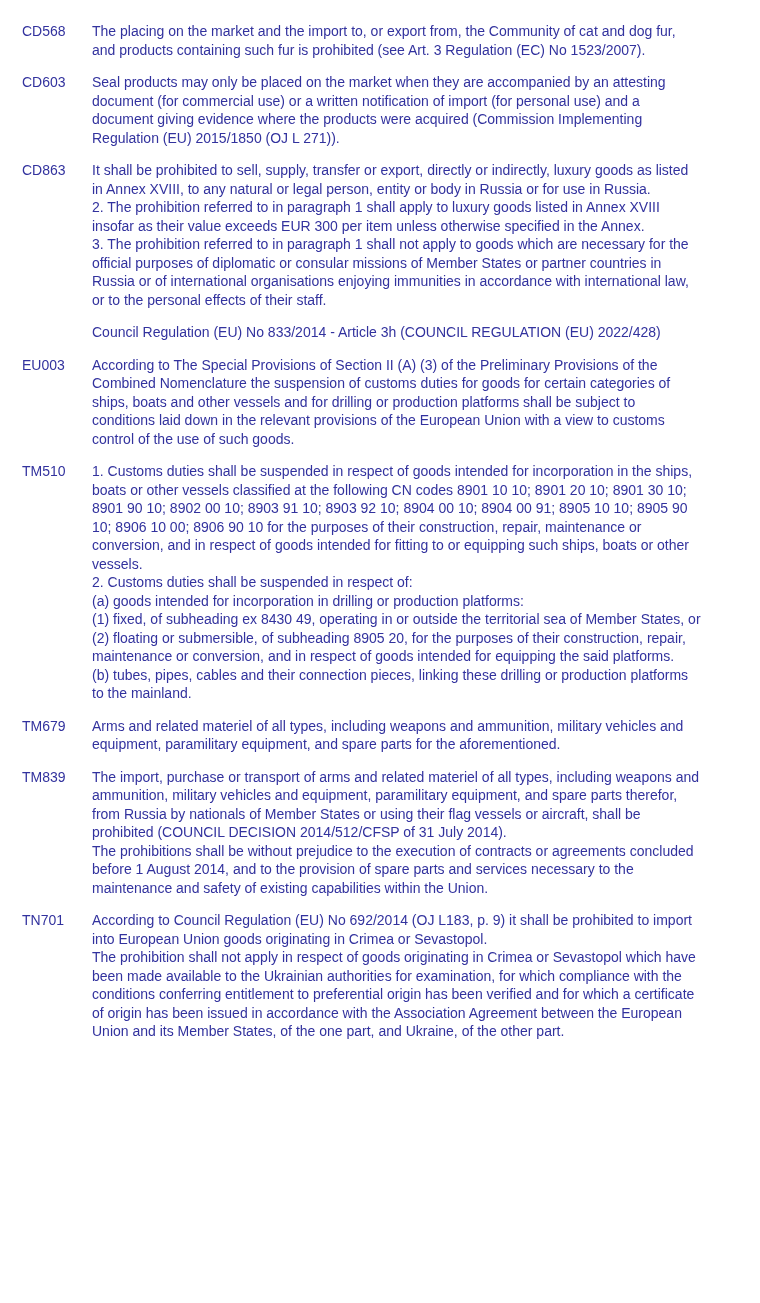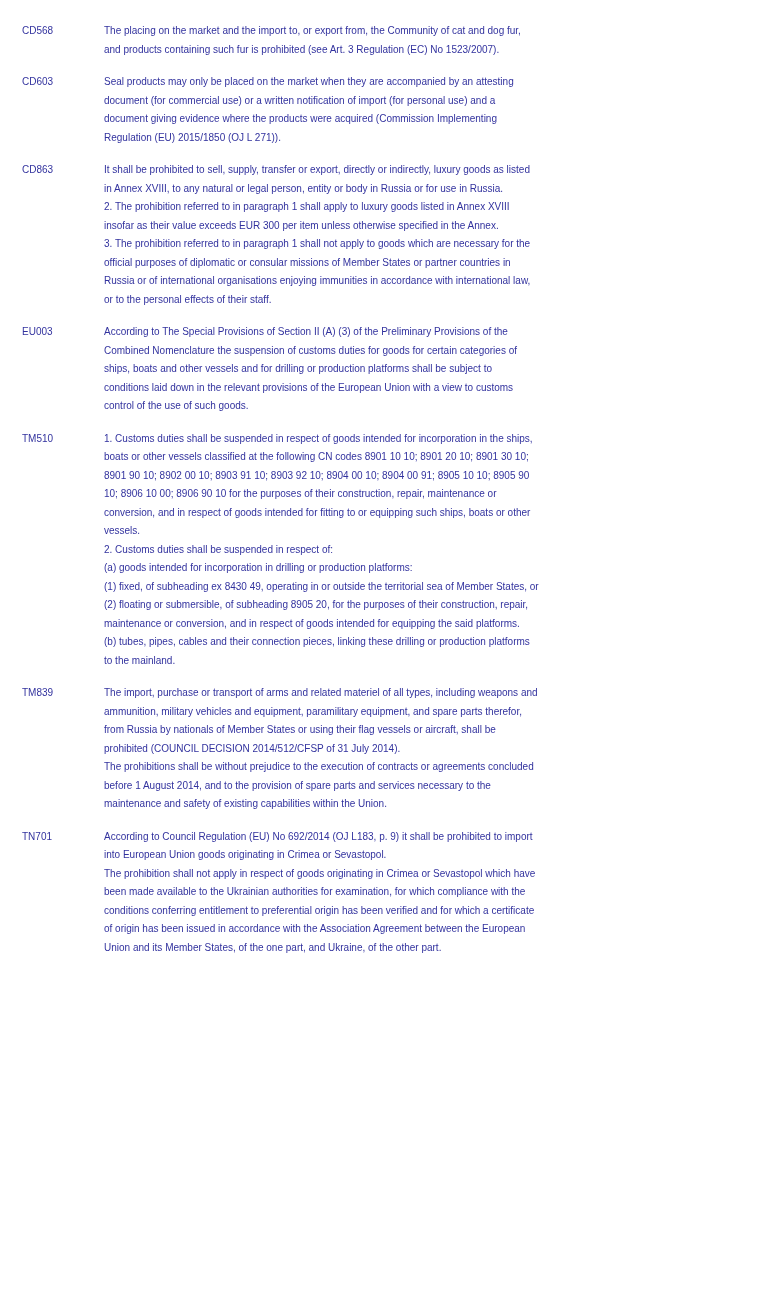--- a/index.html
+++ b/index.html
@@ -11,37 +11,37 @@
     width: 760px;
     height: 1303px;
     overflow: hidden;
     font-family: "Liberation Sans", sans-serif;
   }
   .doc {
     box-sizing: border-box;
     width: 760px;
     padding: 22px 18px 0 22px;
     color: #32329e;
-    font-size: 10px;
+    font-size: 14px;
     line-height: 18.5px;
   }
   .footnote-row {
     display: flex;
     align-items: flex-start;
     margin: 0 0 14px 0;
   }
   .footnote-code {
     flex: 0 0 66px;
     white-space: nowrap;
   }
   .footnote-text {
     width: 652px;
   }
   .footnote-para {
-    margin: 0 0 14px 16px;
+    margin: 0 0 14px 4px;
     white-space: pre-line;
   }
   .footnote-para:last-child {
     margin-bottom: 0;
   }
 </style>
 </head>
 <body>
 
 <main class="doc">
@@ -66,20 +66,21 @@
         <div class="footnote-code">CD863</div>
         <div class="footnote-text">
           <div class="footnote-para">It shall be prohibited to sell, supply, transfer or export, directly or indirectly, luxury goods as listed
 in Annex XVIII, to any natural or legal person, entity or body in Russia or for use in Russia.
 2. The prohibition referred to in paragraph 1 shall apply to luxury goods listed in Annex XVIII
 insofar as their value exceeds EUR 300 per item unless otherwise specified in the Annex.
 3. The prohibition referred to in paragraph 1 shall not apply to goods which are necessary for the
 official purposes of diplomatic or consular missions of Member States or partner countries in
 Russia or of international organisations enjoying immunities in accordance with international law,
 or to the personal effects of their staff.</div>
+          <div class="footnote-para">Council Regulation (EU) No 833/2014 - Article 3h (COUNCIL REGULATION (EU) 2022/428)</div>
         </div>
       </div>
       <div class="footnote-row">
         <div class="footnote-code">EU003</div>
         <div class="footnote-text">
           <div class="footnote-para">According to The Special Provisions of Section II (A) (3) of the Preliminary Provisions of the
 Combined Nomenclature the suspension of customs duties for goods for certain categories of
 ships, boats and other vessels and for drilling or production platforms shall be subject to
 conditions laid down in the relevant provisions of the European Union with a view to customs
 control of the use of such goods.</div>
@@ -97,20 +98,27 @@
 2. Customs duties shall be suspended in respect of:
 (a) goods intended for incorporation in drilling or production platforms:
 (1) fixed, of subheading ex 8430 49, operating in or outside the territorial sea of Member States, or
 (2) floating or submersible, of subheading 8905 20, for the purposes of their construction, repair,
 maintenance or conversion, and in respect of goods intended for equipping the said platforms.
 (b) tubes, pipes, cables and their connection pieces, linking these drilling or production platforms
 to the mainland.</div>
         </div>
       </div>
       <div class="footnote-row">
+        <div class="footnote-code">TM679</div>
+        <div class="footnote-text">
+          <div class="footnote-para">Arms and related materiel of all types, including weapons and ammunition, military vehicles and
+equipment, paramilitary equipment, and spare parts for the aforementioned.</div>
+        </div>
+      </div>
+      <div class="footnote-row">
         <div class="footnote-code">TM839</div>
         <div class="footnote-text">
           <div class="footnote-para">The import, purchase or transport of arms and related materiel of all types, including weapons and
 ammunition, military vehicles and equipment, paramilitary equipment, and spare parts therefor,
 from Russia by nationals of Member States or using their flag vessels or aircraft, shall be
 prohibited (COUNCIL DECISION 2014/512/CFSP of 31 July 2014).
 The prohibitions shall be without prejudice to the execution of contracts or agreements concluded
 before 1 August 2014, and to the provision of spare parts and services necessary to the
 maintenance and safety of existing capabilities within the Union.</div>
         </div>

